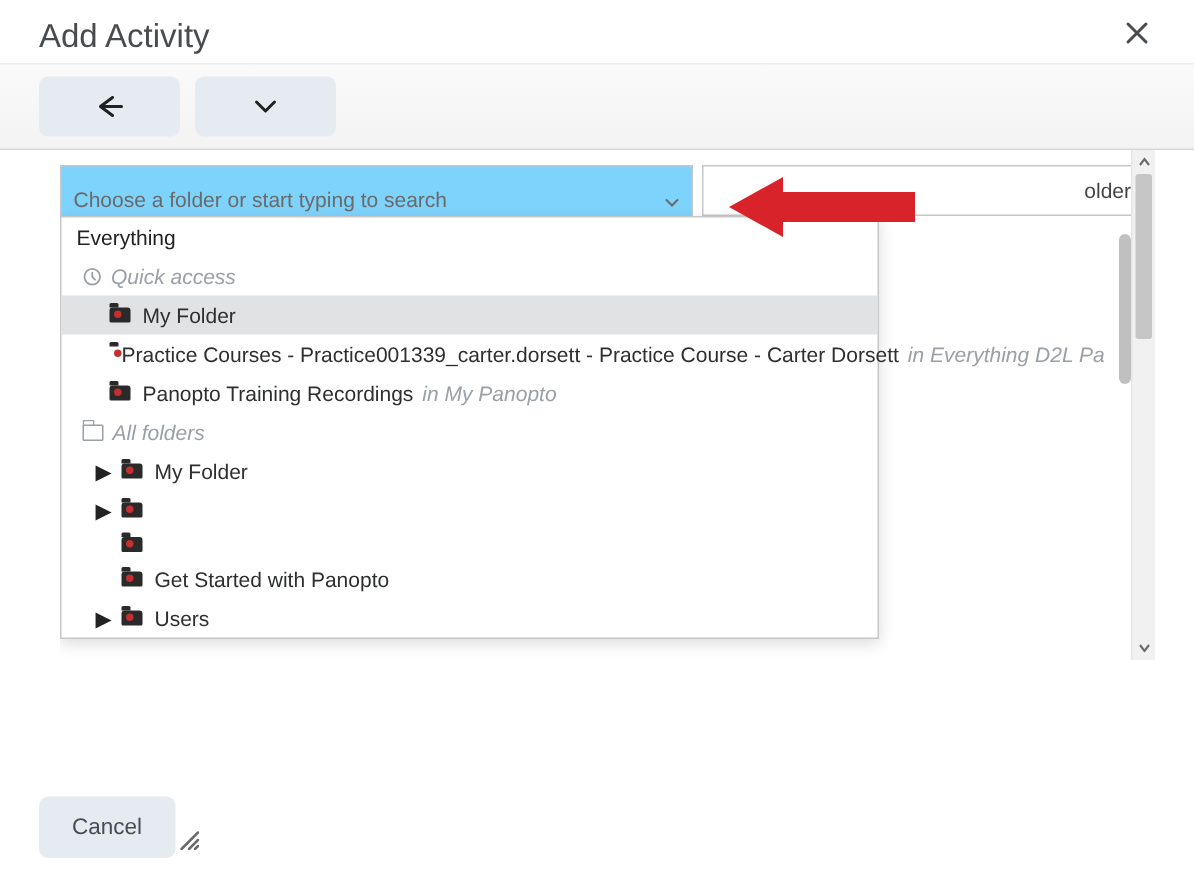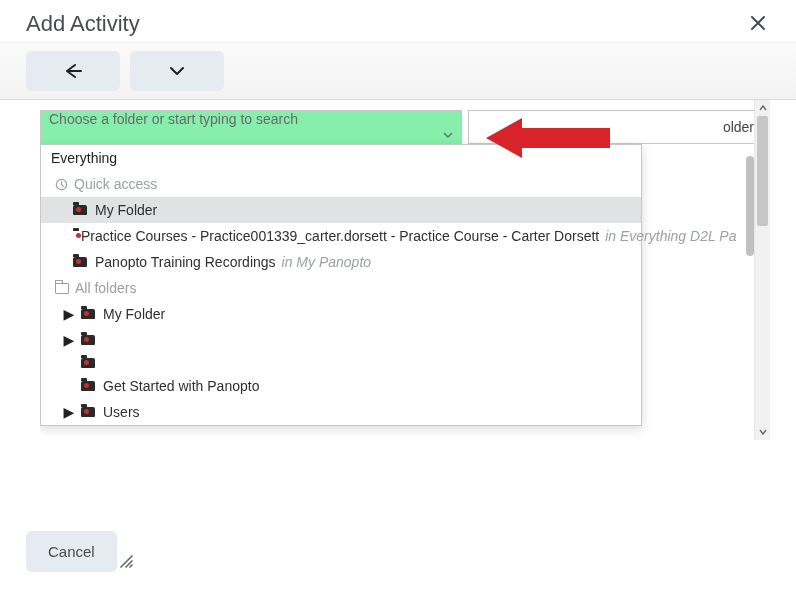--- a/index.html
+++ b/index.html
@@ -70,25 +70,25 @@
     display: flex;
     gap: 6px;
     align-items: stretch;
     position: relative;
   }
   .combo {
     flex: 0 0 422px;
     border: 1px solid #c7c7c7;
     height: 46px;
     display: flex;
-    align-items: flex-start;
+    align-items: center;
     padding: 0 8px;
     color: #6a6a6a;
     font-size: 14px;
-    background: #86efac;
+    background: #7dd3fc;
     position: relative;
   }
   .combo .caret {
     position: absolute;
     right: 8px;
     top: 50%;
     transform: translateY(-50%);
     color: #6a6a6a;
   }
   .right-box {
@@ -109,40 +109,41 @@
     position: absolute;
     left: 486px;
     top: 14px;
     z-index: 5;
     pointer-events: none;
   }
   .dropdown-panel {
     position: absolute;
     left: 0;
     top: 34px;
-    width: 602px;
+    width: 546px;
     border: 1px solid #c7c7c7;
     background: #fff;
     box-shadow: 0 3px 10px rgba(0,0,0,0.15);
     z-index: 4;
     font-size: 14px;
   }
   .dropdown-panel .row {
     display: flex;
     align-items: center;
     padding: 5px 10px;
     gap: 6px;
     white-space: nowrap;
     color: #2e2f31;
   }
   .dropdown-panel .row.header {
     color: #222;
   }
   .dropdown-panel .row.section {
     color: #9aa0a6;
+    font-style: italic;
     gap: 6px;
     padding-left: 14px;
   }
   .dropdown-panel .row.item {
     padding-left: 32px;
   }
   .dropdown-panel .row.item.highlight {
     background: #e1e2e3;
   }
   .dropdown-panel .row.tree {

